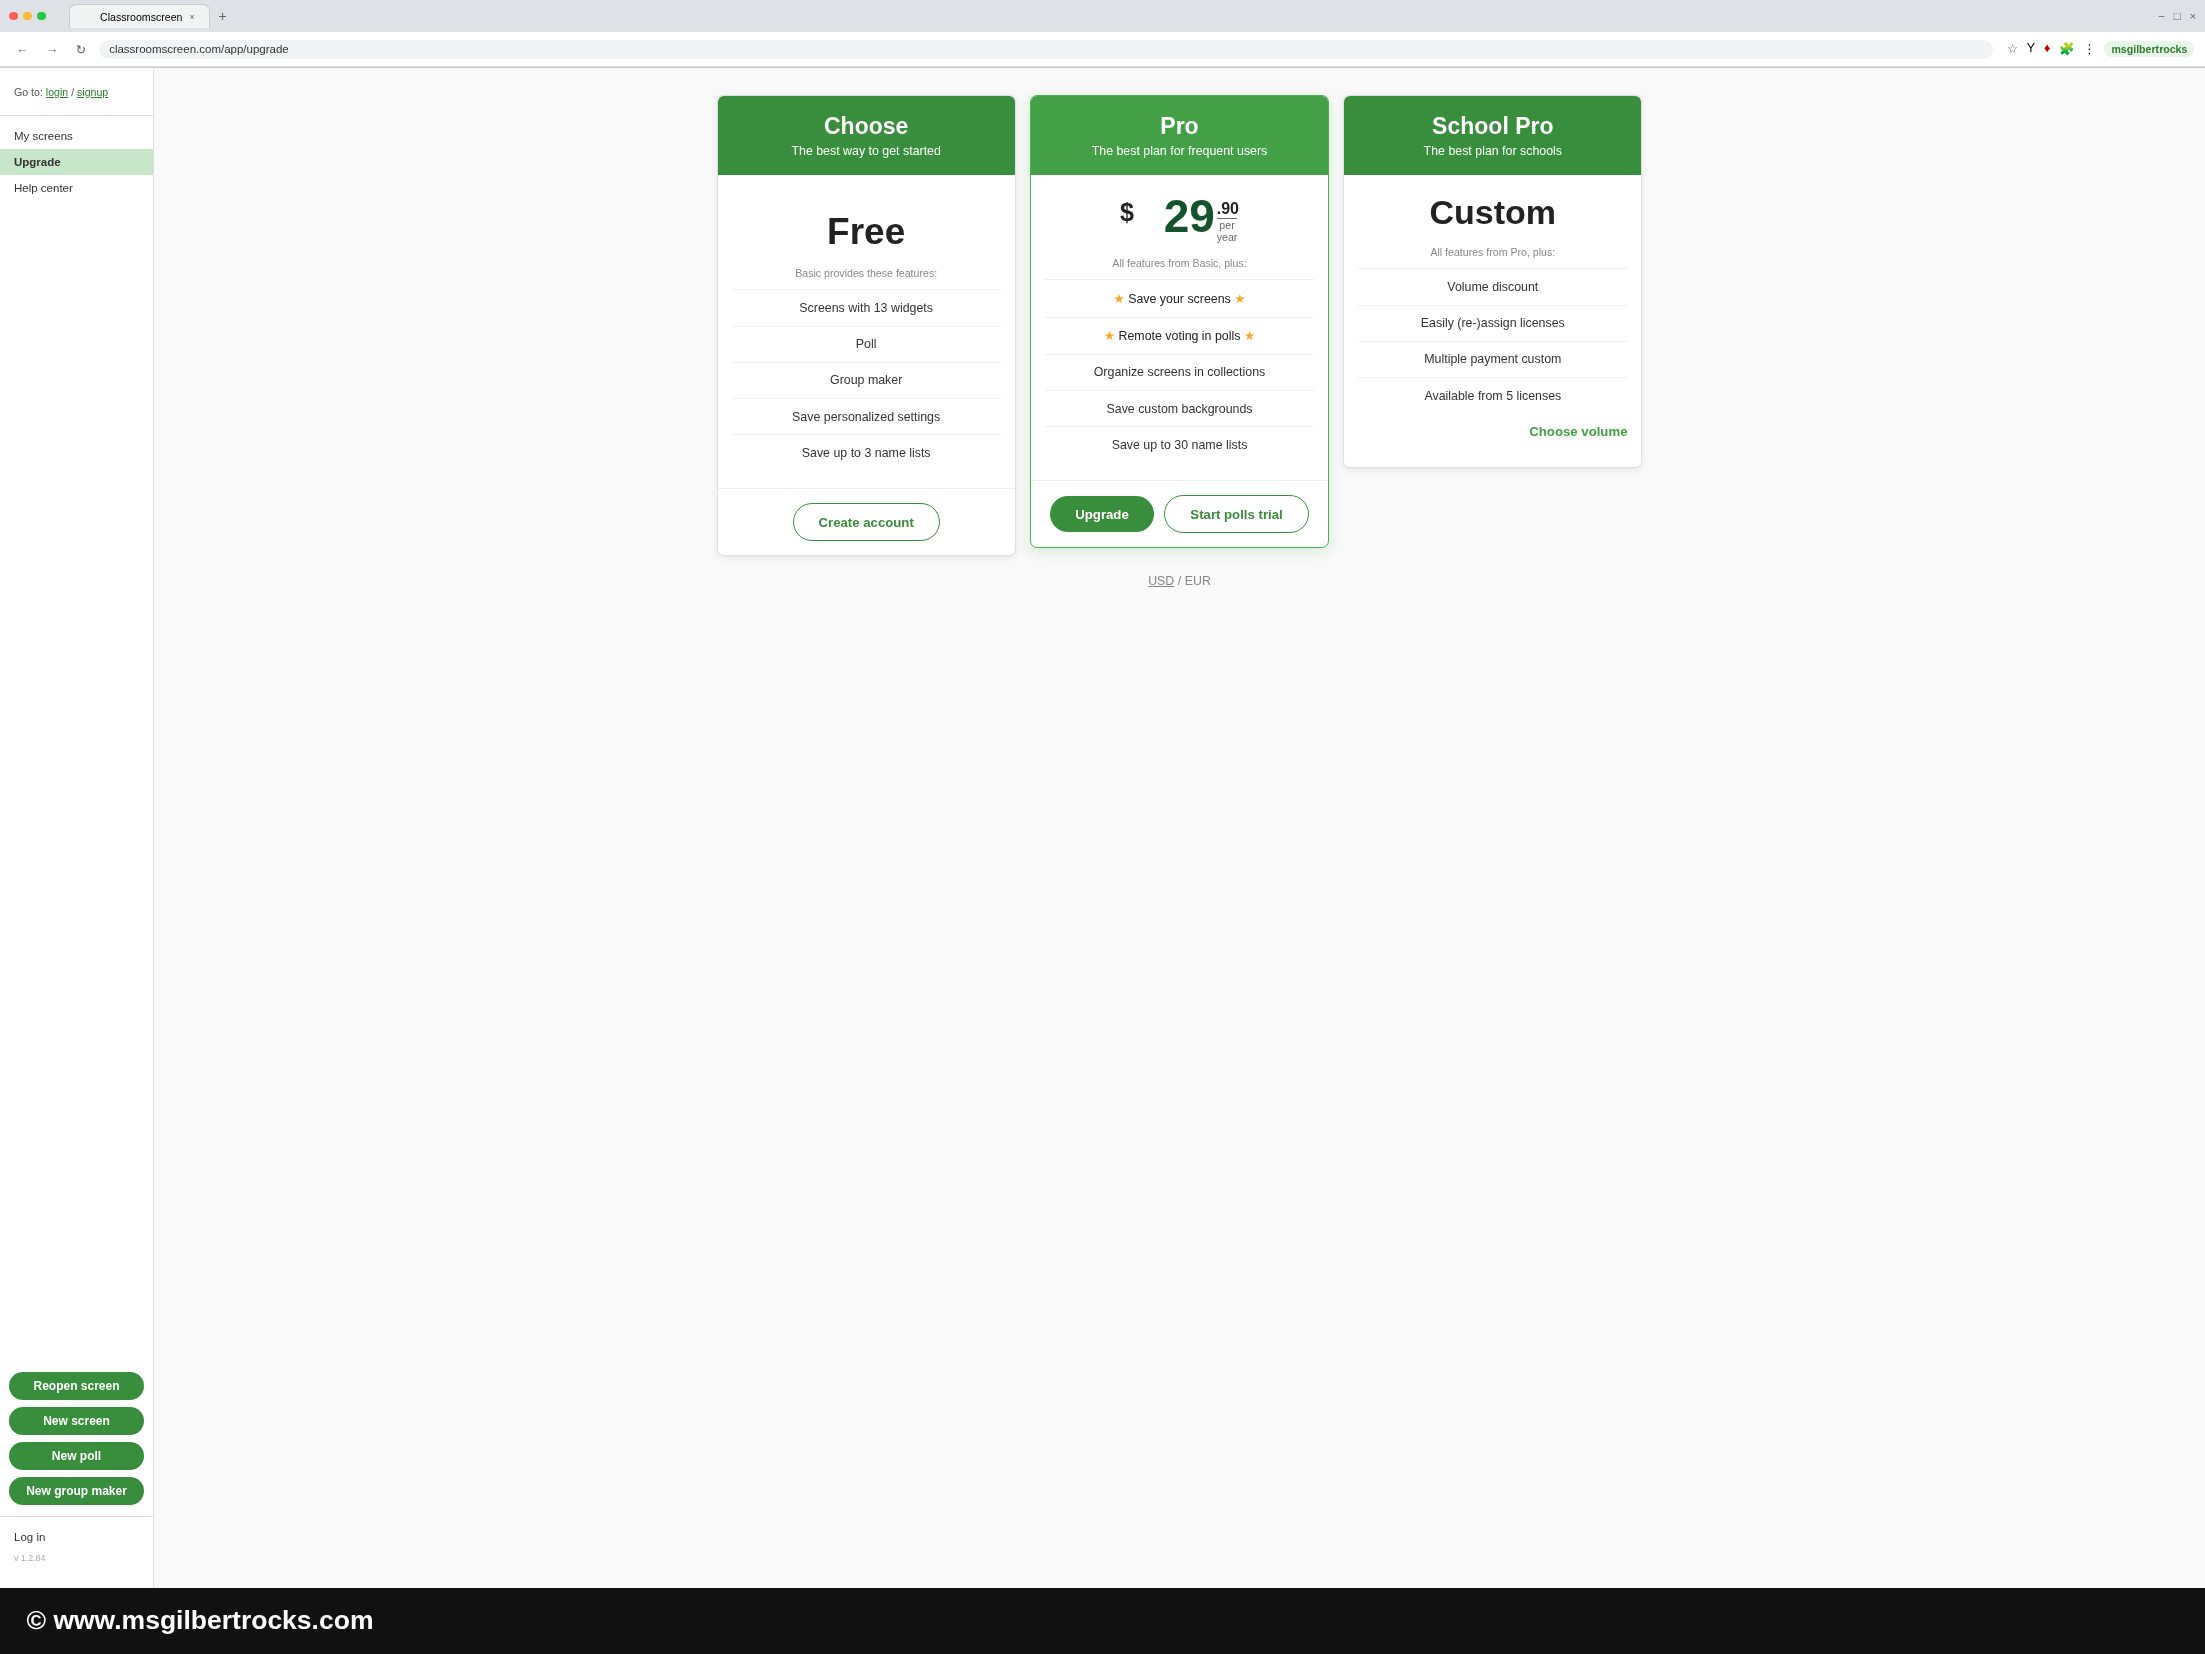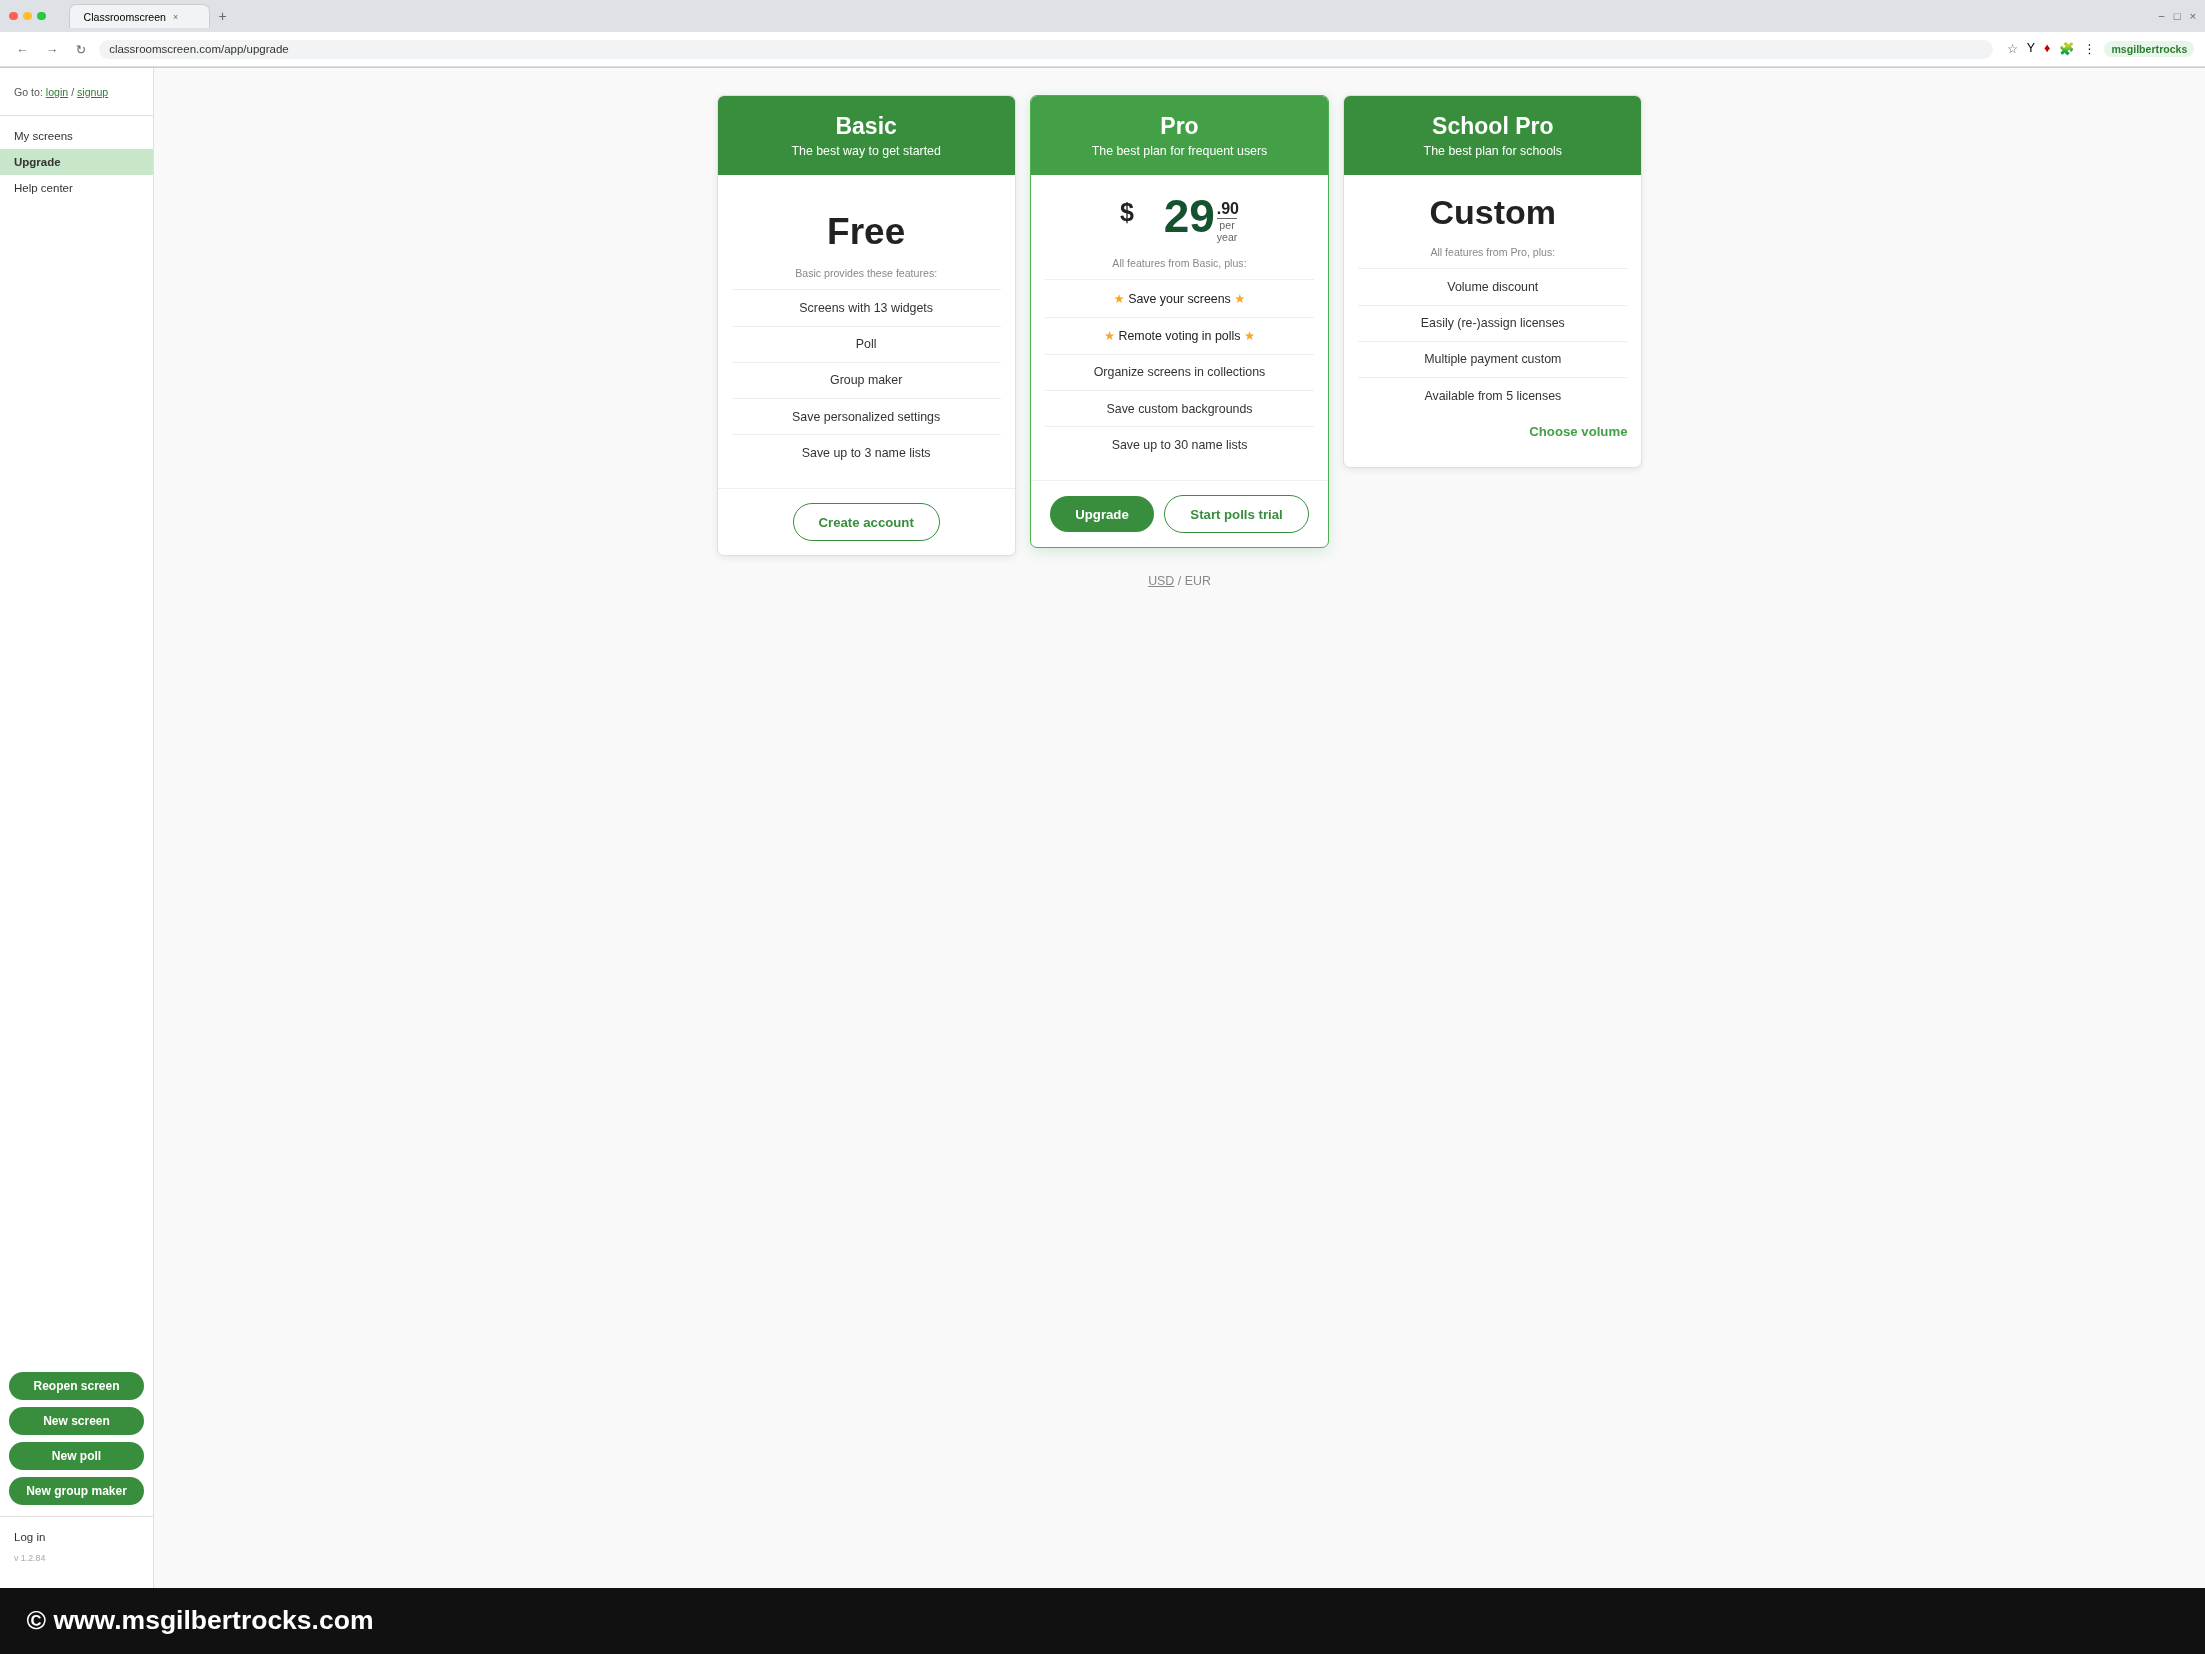--- a/index.html
+++ b/index.html
@@ -34,20 +34,21 @@
       background: #f1f3f4;
       border-radius: 7px 7px 0 0;
       padding: 5.3px 14px;
       font-size: 10.6px;
       display: flex;
       align-items: center;
       gap: 7px;
       min-width: 141px;
       border: 0.9px solid #ccc;
       border-bottom: none;
+      justify-content: flex-end;
     }
     .tab-close {
       font-size: 8.8px;
       color: #666;
       cursor: pointer;
     }
     .tab-add {
       padding: 3.5px 8.8px;
       font-size: 14px;
       color: #666;
@@ -413,21 +414,21 @@
       <div class="sidebar-link">Log in</div>
       <div class="version-text">v 1.2.84</div>
     </div>
   </div>
 
   <div class="pricing-area">
     <div class="pricing-cards">
 
       <div class="pricing-card">
         <div class="card-header">
-          <div class="plan-name">Basic</div>
+          <div class="plan-name">Choose</div>
           <div class="plan-subtitle">The best way to get started</div>
         </div>
         <div class="card-body">
           <div class="price-display">
             <div class="price-free">Free</div>
           </div>
           <div class="features-label">Basic provides these features:</div>
           <div class="feature-row">Screens with 13 widgets</div>
           <div class="feature-row">Poll</div>
           <div class="feature-row">Group maker</div>

